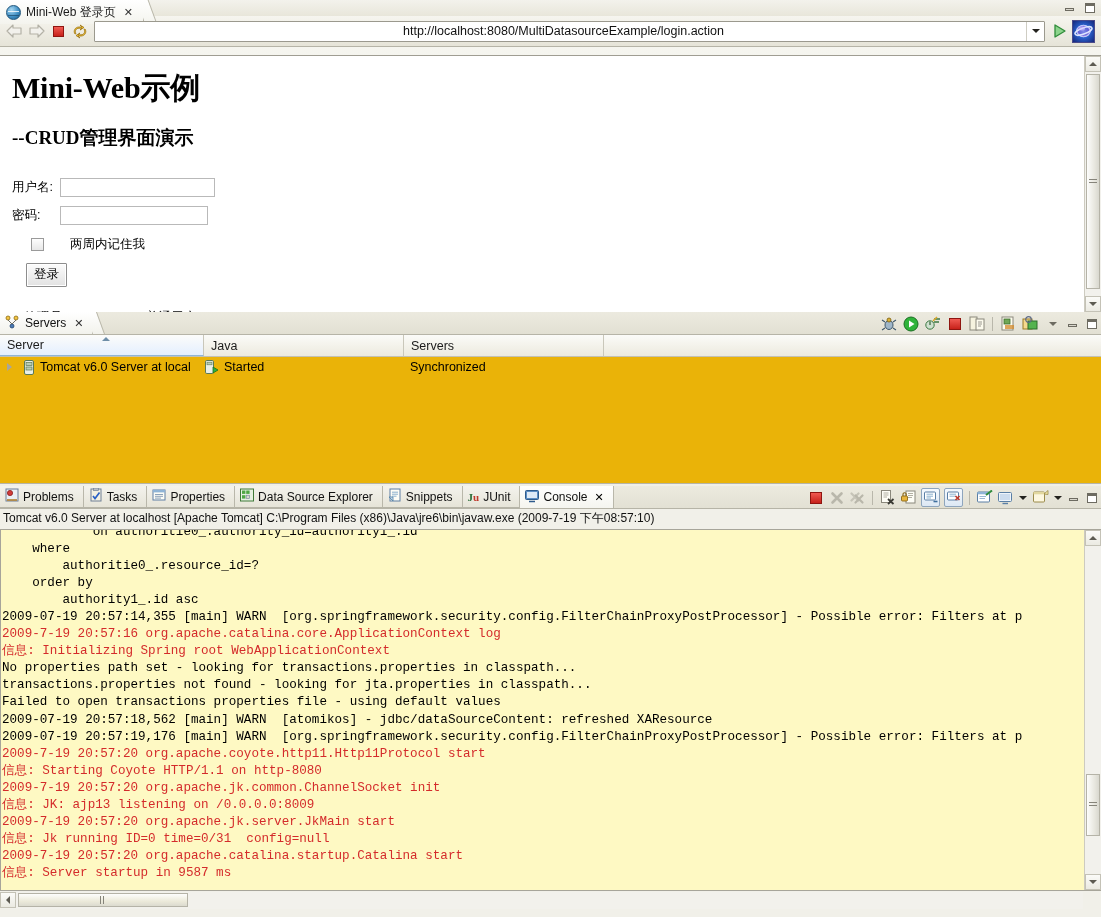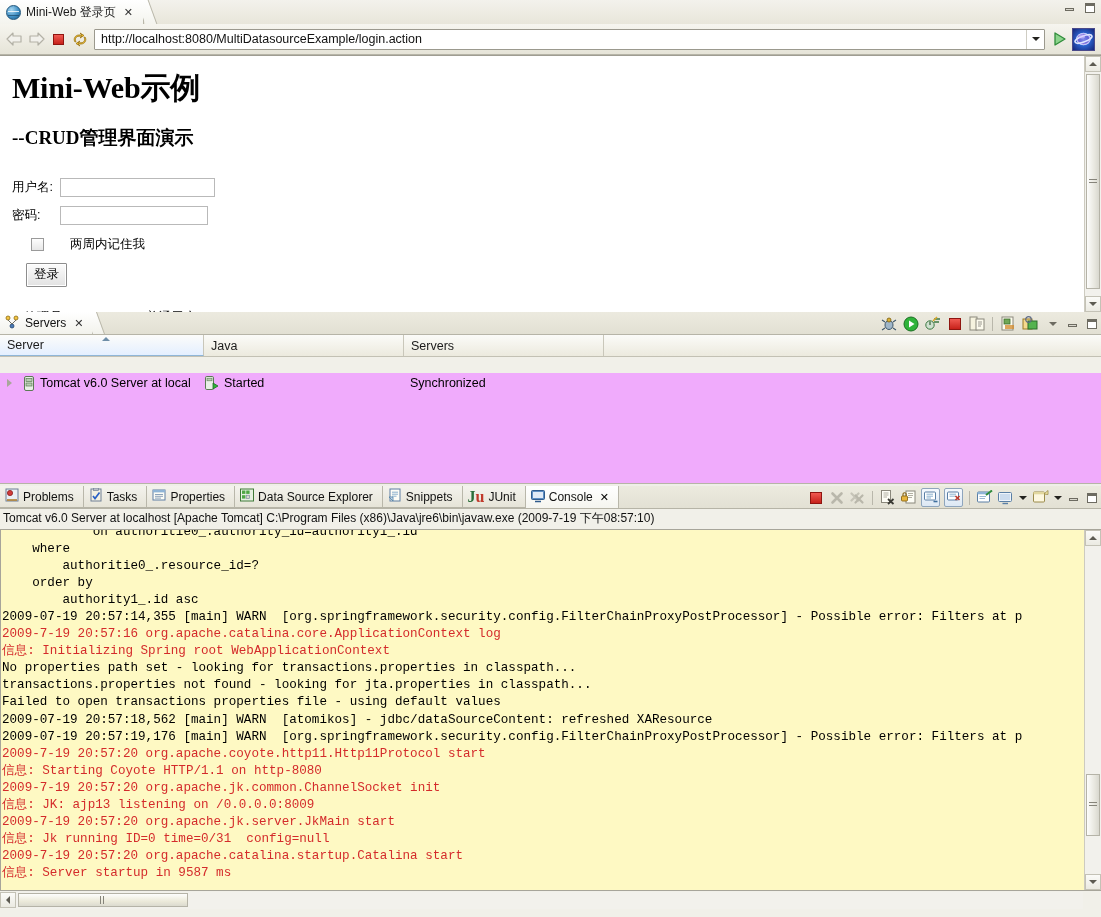--- a/index.html
+++ b/index.html
@@ -25,21 +25,21 @@
 
   
   .browser-pane {
     position: absolute;
     left: 0; top: 0;
     width: 1101px; height: 312px;
     background: linear-gradient(#f7f7f2, #eceadf);
   }
   .tabrow {
     position: relative;
-    height: 24px;
+    height: 16px;
     background: linear-gradient(#f3f2ec,#e8e6da);
   }
   .editor-tab {
     position: absolute;
     left: 0; top: 0;
     height: 24px;
     display: flex;
     align-items: center;
     padding: 0 10px 0 6px;
     background: linear-gradient(#ffffff,#f4f4ee);
@@ -151,20 +151,21 @@
     position: relative;
     box-sizing: border-box;
   }
   .urltext {
     font-size: 12.5px;
     color: #111;
     padding-left: 6px;
     white-space: nowrap;
     overflow: hidden;
     flex: 1;
+    text-align: center;
   }
   .url-drop {
     width: 17px;
     height: 19px;
     display: flex;
     align-items: center;
     justify-content: center;
     border-left: 1px solid #cfcdc3;
     flex: none;
   }
@@ -406,24 +407,23 @@
     position: absolute;
     left: 50%; top: 2px;
     width: 0; height: 0;
     border-left: 4px solid transparent;
     border-right: 4px solid transparent;
     border-bottom: 4px solid #6e8ea8;
   }
   .srv-body {
     position: absolute;
     left: 0; right: 0; top: 45px; bottom: 0;
-    background: #f0abfc;
+    background: #eab308;
     border-bottom: 1px solid #b6b4a7;
     box-sizing: border-box;
-    margin-top: 16px;
   }
   .srv-row {
     display: flex;
     height: 20px;
     align-items: center;
     font-size: 12.5px;
   }
   .twisty {
     width: 18px; display: flex; align-items: center; justify-content: center;
     flex: none;
@@ -825,21 +825,21 @@
             <svg width="14" height="14" viewBox="0 0 14 14">
               <rect x="2" y="1" width="10" height="12" fill="#fdfdf6" stroke="#5f7ea3" stroke-width="1"></rect>
               <path d="M4 4.2 H10 M4 6.2 H10 M4 8.2 H8.5" stroke="#7ea8c9" stroke-width=".9"></path>
               <path d="M1 9 L5 9 L5 13 Z" fill="#c3d9ea" stroke="#4e7fa3" stroke-width=".8"></path>
             </svg>
           </span>
           <span class="ctab-label">Snippets</span>
         </div>
 
         <div class="ctab">
-          <span style="font-size:16px;font-weight:bold;font-family:'Liberation Serif',serif;">
+          <span style="font-size:11px;font-weight:bold;font-family:'Liberation Serif',serif;">
             <span style="color:#2b6e3a;">J</span><span style="color:#c0392b;">u</span>
           </span>
           <span class="ctab-label">JUnit</span>
         </div>
 
         <div class="ctab active">
           <span>
             <svg width="14" height="14" viewBox="0 0 14 14">
               <rect x="0.5" y="1.5" width="13" height="9" rx="1" fill="#5d8ec4" stroke="#2e5b8c" stroke-width="1"></rect>
               <rect x="2" y="3" width="10" height="6" fill="#dfeaf6"></rect>

